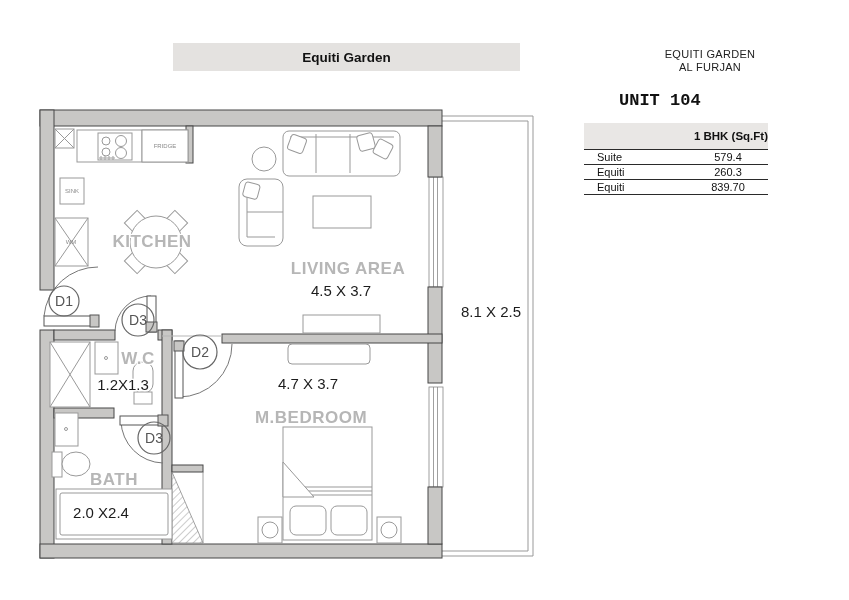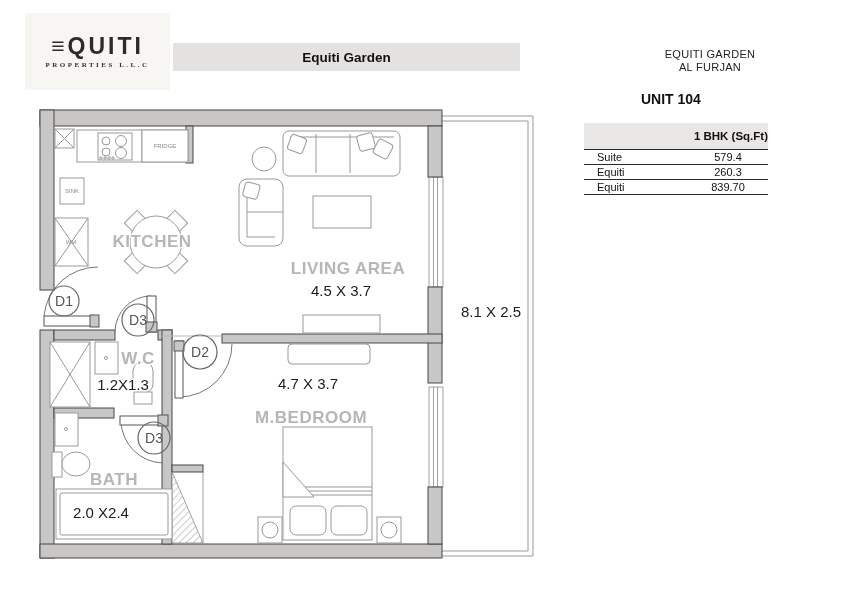--- a/index.html
+++ b/index.html
@@ -8,21 +8,21 @@
   
   .logo-box{position:absolute;left:25px;top:13px;width:145px;height:77px;background:#f8f6f3;
             display:flex;flex-direction:column;align-items:center;justify-content:center;}
   .logo-brand{font-size:23px;font-weight:700;color:#2b2b2b;letter-spacing:3px;line-height:24px;}
   .logo-sub{font-family:"Liberation Serif",serif;font-size:7px;font-weight:700;color:#333;
             letter-spacing:2.5px;margin-top:3px;}
   .title-bar{position:absolute;left:173px;top:43px;width:347px;height:28px;background:#e4e2e0;
              display:flex;align-items:center;justify-content:center;font-size:13.5px;font-weight:700;color:#111;}
   .project-block{position:absolute;left:620px;top:48px;width:180px;text-align:center;
                  font-size:11px;color:#222;line-height:13px;letter-spacing:.3px;}
-  .unit-label{position:absolute;left:641px;top:91px;font-size:14px;font-weight:700;color:#111;}
+  .unit-label{position:absolute;left:619px;top:91px;font-size:17px;font-weight:700;color:#111;font-family:Liberation Mono, monospace;}
   
   .area-table{position:absolute;left:584px;top:123px;width:184px;font-size:11px;color:#111;}
   .area-table .thead{background:#e9e7e5;height:26px;line-height:26px;text-align:right;
                      font-weight:700;font-size:11.5px;border-bottom:1px solid #2a2a2a;}
   .area-table .row{display:flex;height:14px;line-height:14px;border-bottom:1px solid #2a2a2a;}
   .area-table .row .lbl{flex:1;padding-left:13px;}
   .area-table .row .val{width:60px;text-align:center;padding-right:10px;}
   
   #plan{position:absolute;left:0;top:0;}
   .room-name{fill:#b6b6b6;font:700 17px "Liberation Sans",sans-serif;letter-spacing:.5px;text-anchor:middle;}
@@ -36,24 +36,20 @@
   .door-arc{fill:none;stroke:#777;stroke-width:1;}
   .door-leaf{fill:#fff;stroke:#555;stroke-width:1;}
   .hinge{fill:#c8c7c5;stroke:#555;stroke-width:1;}
   .door-circle{fill:none;stroke:#666;stroke-width:1.2;}
 </style>
 </head>
 <body>
 
 <div id="canvas">
 
-  <div class="logo-box">
-    <div class="logo-brand">≡QUITI</div>
-    <div class="logo-sub">PROPERTIES L.L.C</div>
-  </div>
 
   <div class="title-bar">
     <span>Equiti Garden</span>
   </div>
 
   <div class="project-block">
     <div>EQUITI GARDEN</div>
     <div>AL FURJAN</div>
   </div>
   <div class="unit-label">UNIT 104</div>

